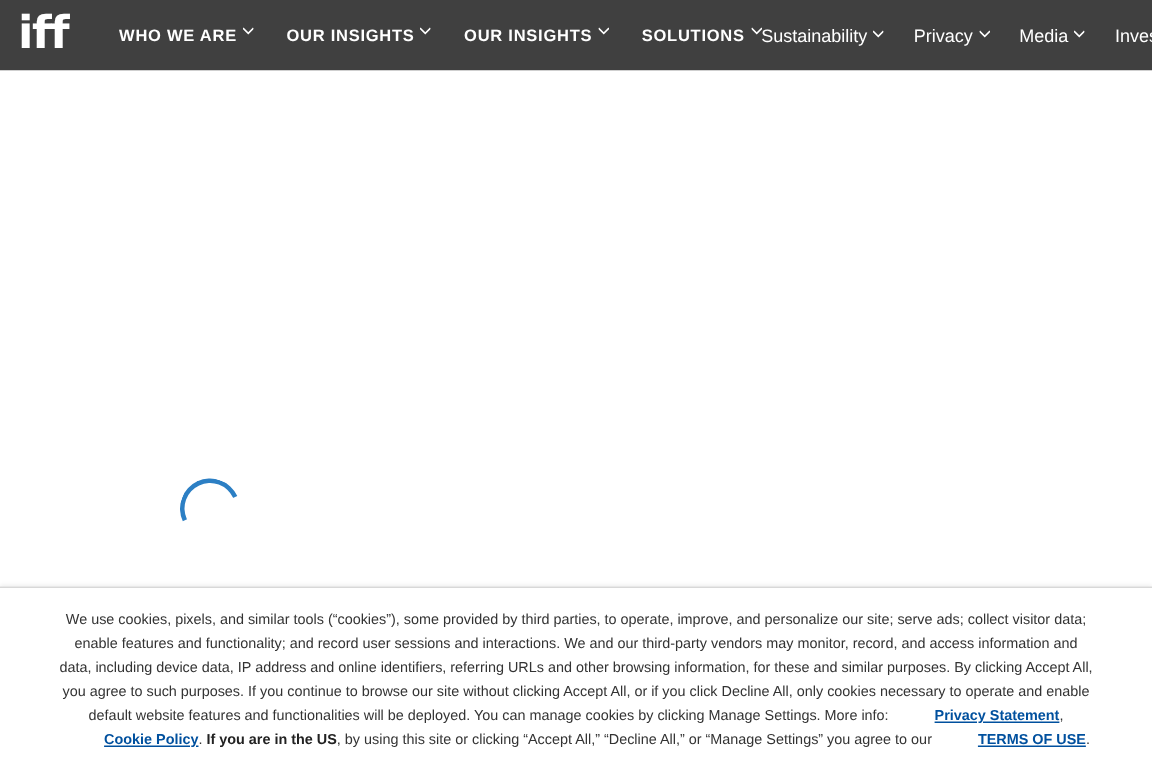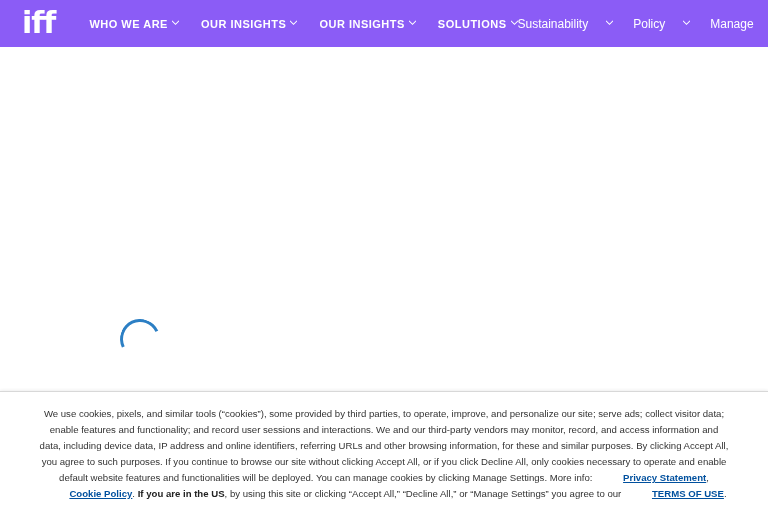--- a/index.html
+++ b/index.html
@@ -15,63 +15,63 @@
     -webkit-font-smoothing: antialiased;
   }
 
   
   .header {
     position: absolute;
     top: 0;
     left: 0;
     width: 768px;
     height: 47px;
-    background: #8b5cf6;
+    background: #404040;
     display: flex;
     align-items: center;
     box-sizing: border-box;
-    padding: 0 12px 0 22px;
+    padding: 0 12px 0 12px;
   }
   .logo {
     font-family: "DejaVu Sans", sans-serif;
     font-weight: bold;
     font-size: 30px;
     color: #ffffff;
     letter-spacing: -1px;
     line-height: 1;
     margin-right: 34px;
     position: relative;
     top: -1px;
   }
   .nav-primary {
     display: flex;
     align-items: center;
     gap: 22px;
   }
   .nav-item {
     display: flex;
-    align-items: center;
+    align-items: flex-start;
     gap: 4px;
     color: #ffffff;
     font-size: 11px;
     font-weight: bold;
     letter-spacing: 0.5px;
     white-space: nowrap;
     cursor: pointer;
   }
   .nav-secondary {
     display: flex;
     align-items: center;
     gap: 20px;
     margin-left: auto;
   }
   .nav-item-sec {
     display: flex;
     align-items: center;
-    gap: 18px;
+    gap: 4px;
     color: #ffffff;
     font-size: 12px;
     font-weight: normal;
     white-space: nowrap;
     cursor: pointer;
   }
   .caret {
     display: inline-block;
     width: 7px;
     height: 7px;
@@ -182,29 +182,29 @@
   <div class="nav-secondary">
     <div class="nav-item-sec">
       <span>Sustainability</span>
       <span class="caret">
         <svg width="7" height="7" viewBox="0 0 8 8">
             <path d="M0 2 L4 6 L8 2" fill="none" stroke="#ffffff" stroke-width="1.2"></path>
           </svg>
       </span>
     </div>
     <div class="nav-item-sec">
-      <span>Policy</span>
-      <span class="caret">
-        <svg width="7" height="7" viewBox="0 0 8 8">
-            <path d="M0 2 L4 6 L8 2" fill="none" stroke="#ffffff" stroke-width="1.2"></path>
-          </svg>
-      </span>
-    </div>
-    <div class="nav-item-sec">
-      <span>Manage</span>
+      <span>Privacy</span>
+      <span class="caret">
+        <svg width="7" height="7" viewBox="0 0 8 8">
+            <path d="M0 2 L4 6 L8 2" fill="none" stroke="#ffffff" stroke-width="1.2"></path>
+          </svg>
+      </span>
+    </div>
+    <div class="nav-item-sec">
+      <span>Media</span>
       <span class="caret">
         <svg width="7" height="7" viewBox="0 0 8 8">
             <path d="M0 2 L4 6 L8 2" fill="none" stroke="#ffffff" stroke-width="1.2"></path>
           </svg>
       </span>
     </div>
     <div class="nav-item-sec">
       <span>Investors</span>
     </div>
   </div>

